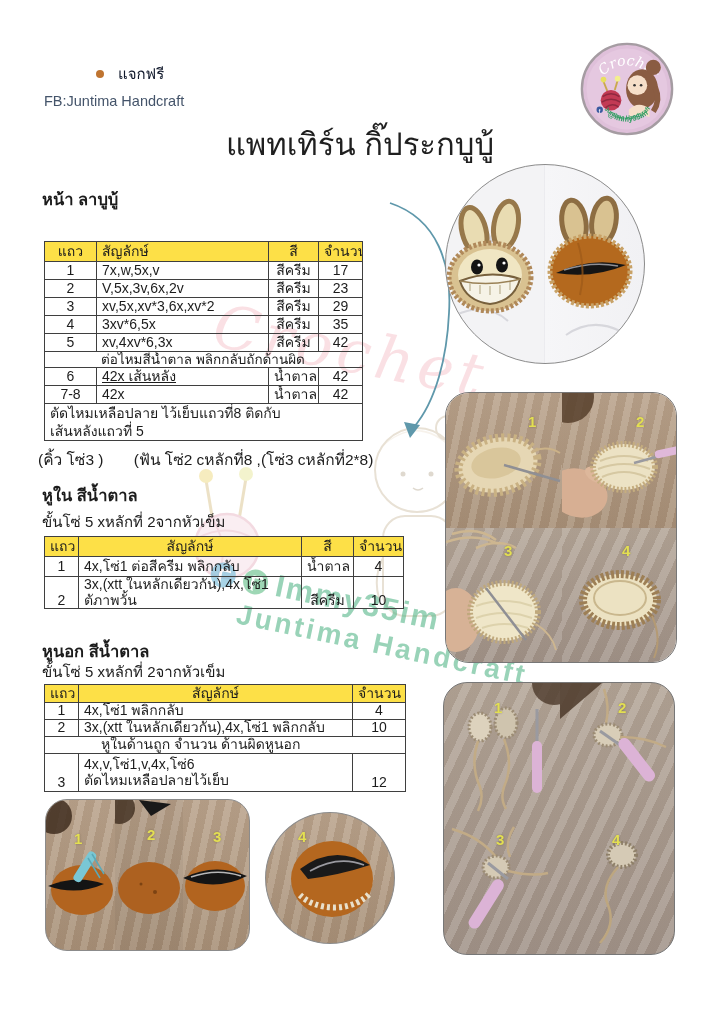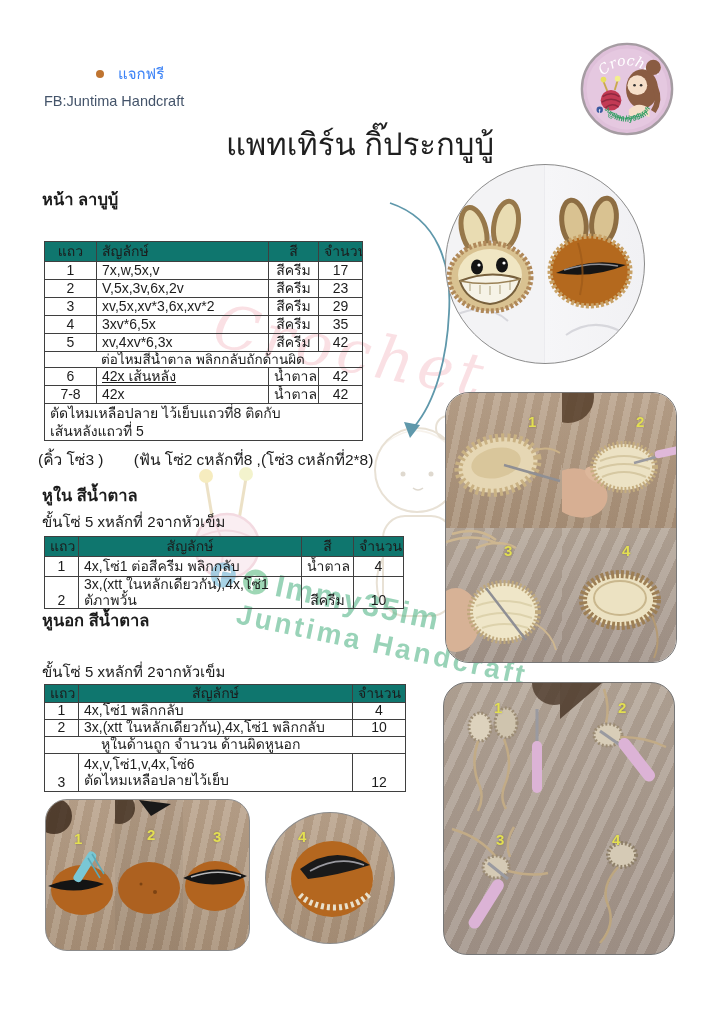--- a/index.html
+++ b/index.html
@@ -17,34 +17,34 @@
   .wm-ic.green{background:#5fbd85;}
   .wm-ic::after{content:"";position:absolute;left:8px;top:6px;width:9px;height:13px;
                 border-left:3px solid #fff;border-top:3px solid #fff;border-radius:4px;}
   .wm-t1{font-size:31px;font-weight:bold;letter-spacing:2px;}
   .wm-t2{font-size:28px;font-weight:bold;letter-spacing:3px;margin:2px 0 0 34px;}
   .wm-sketch{z-index:0;}
 
   
   .freebie{left:96px;top:62px;display:flex;align-items:center;gap:14px;z-index:2;}
   .freebie .dot{width:8px;height:8px;border-radius:50%;background:#bf7430;}
-  .freebie .txt{color:#3b82f6;font-size:15px;}
+  .freebie .txt{color:#0f172a;font-size:15px;}
   .fbline{left:44px;top:93px;font-size:14.5px;color:#44546a;z-index:2;}
   .title{left:0;top:119px;width:720px;text-align:center;font-size:31px;color:#1f1f1f;z-index:2;}
 
   .h-row{left:42px;top:186px;z-index:2;font-size:16.5px;font-weight:bold;}
   .h-side{left:185px;top:186px;z-index:2;font-size:16.5px;font-weight:bold;}
   .startline{z-index:2;font-size:15px;}
   .sect-h{z-index:2;font-size:16.5px;font-weight:bold;}
 
   
   table{border-collapse:collapse;table-layout:fixed;z-index:2;position:absolute;background:transparent;}
   td,th{border:1px solid #3f3f3f;font-size:14px;font-weight:normal;padding:0 5px;line-height:1.12;
         overflow:hidden;white-space:nowrap;}
-  th{background:#0f766e;text-align:center;}
+  th{background:#fde047;text-align:center;}
   td.c{text-align:center;}
   td.b{vertical-align:bottom;}
   .u{text-decoration:underline;}
   .notecell{padding-left:56px;}
   .footcell{line-height:1.3;height:32px;}
 
   
   .wood{background:
      repeating-linear-gradient(102deg, rgba(255,255,255,.10) 0 7px, rgba(90,60,40,.09) 7px 16px),
      linear-gradient(180deg,#bba58e,#a9927a);}
@@ -247,21 +247,21 @@
       <td>
         <div>3x,(xtt ในหลักเดียวกัน),4x,โซ่1</div>
         <div>ตัภาพวั้น</div>
       </td>
       <td class="c b">สีครีม</td>
       <td class="c b">10</td>
     </tr>
   </tbody>
     </table>
 
-  <div class="abs sect-h" style="left:42px;top:607px;">หูนอก สีน้ำตาล</div>
+  <div class="abs sect-h" style="left:42px;top:638px;">หูนอก สีน้ำตาล</div>
   <div class="abs startline" style="left:42px;top:660px;">ขั้นโซ่ 5  xหลักที่ 2จากหัวเข็ม</div>
 
   <table class="abs" style="left:44px;top:684px;width:361px;">
     <colgroup>
         <col style="width:34px">
         <col style="width:274px">
         <col style="width:53px">
       </colgroup>
     <tbody>
         <tr style="height:18px">

